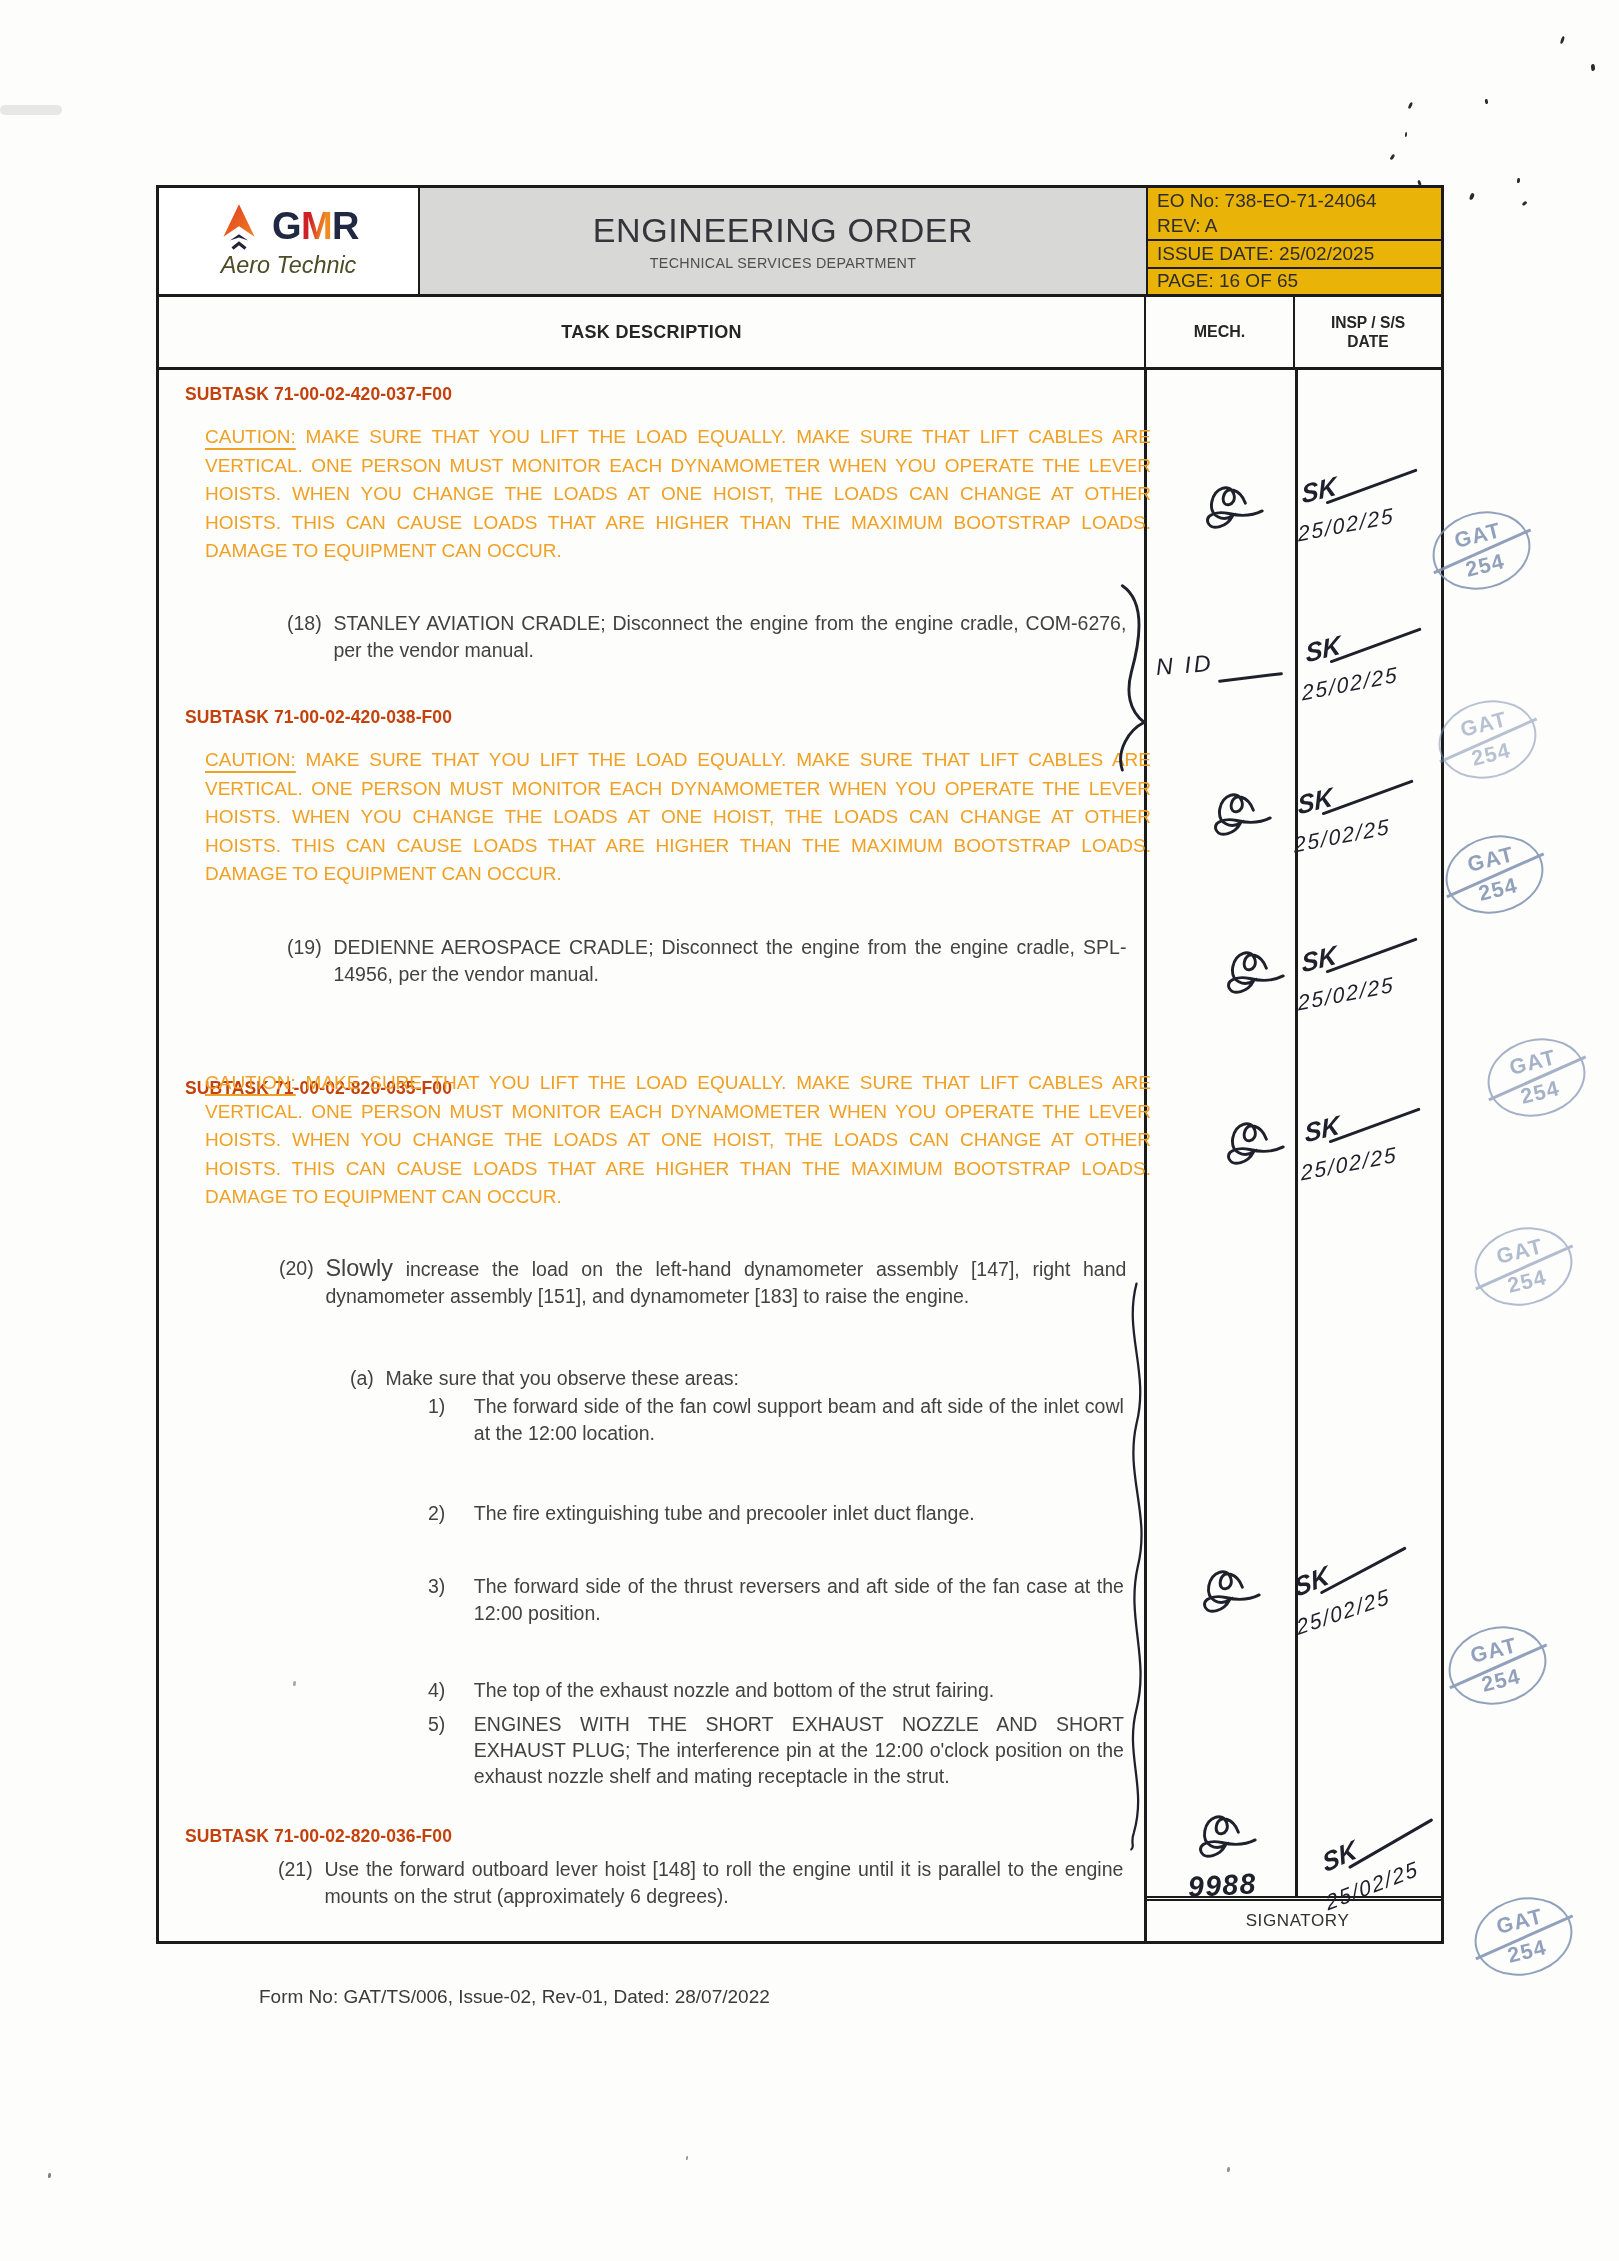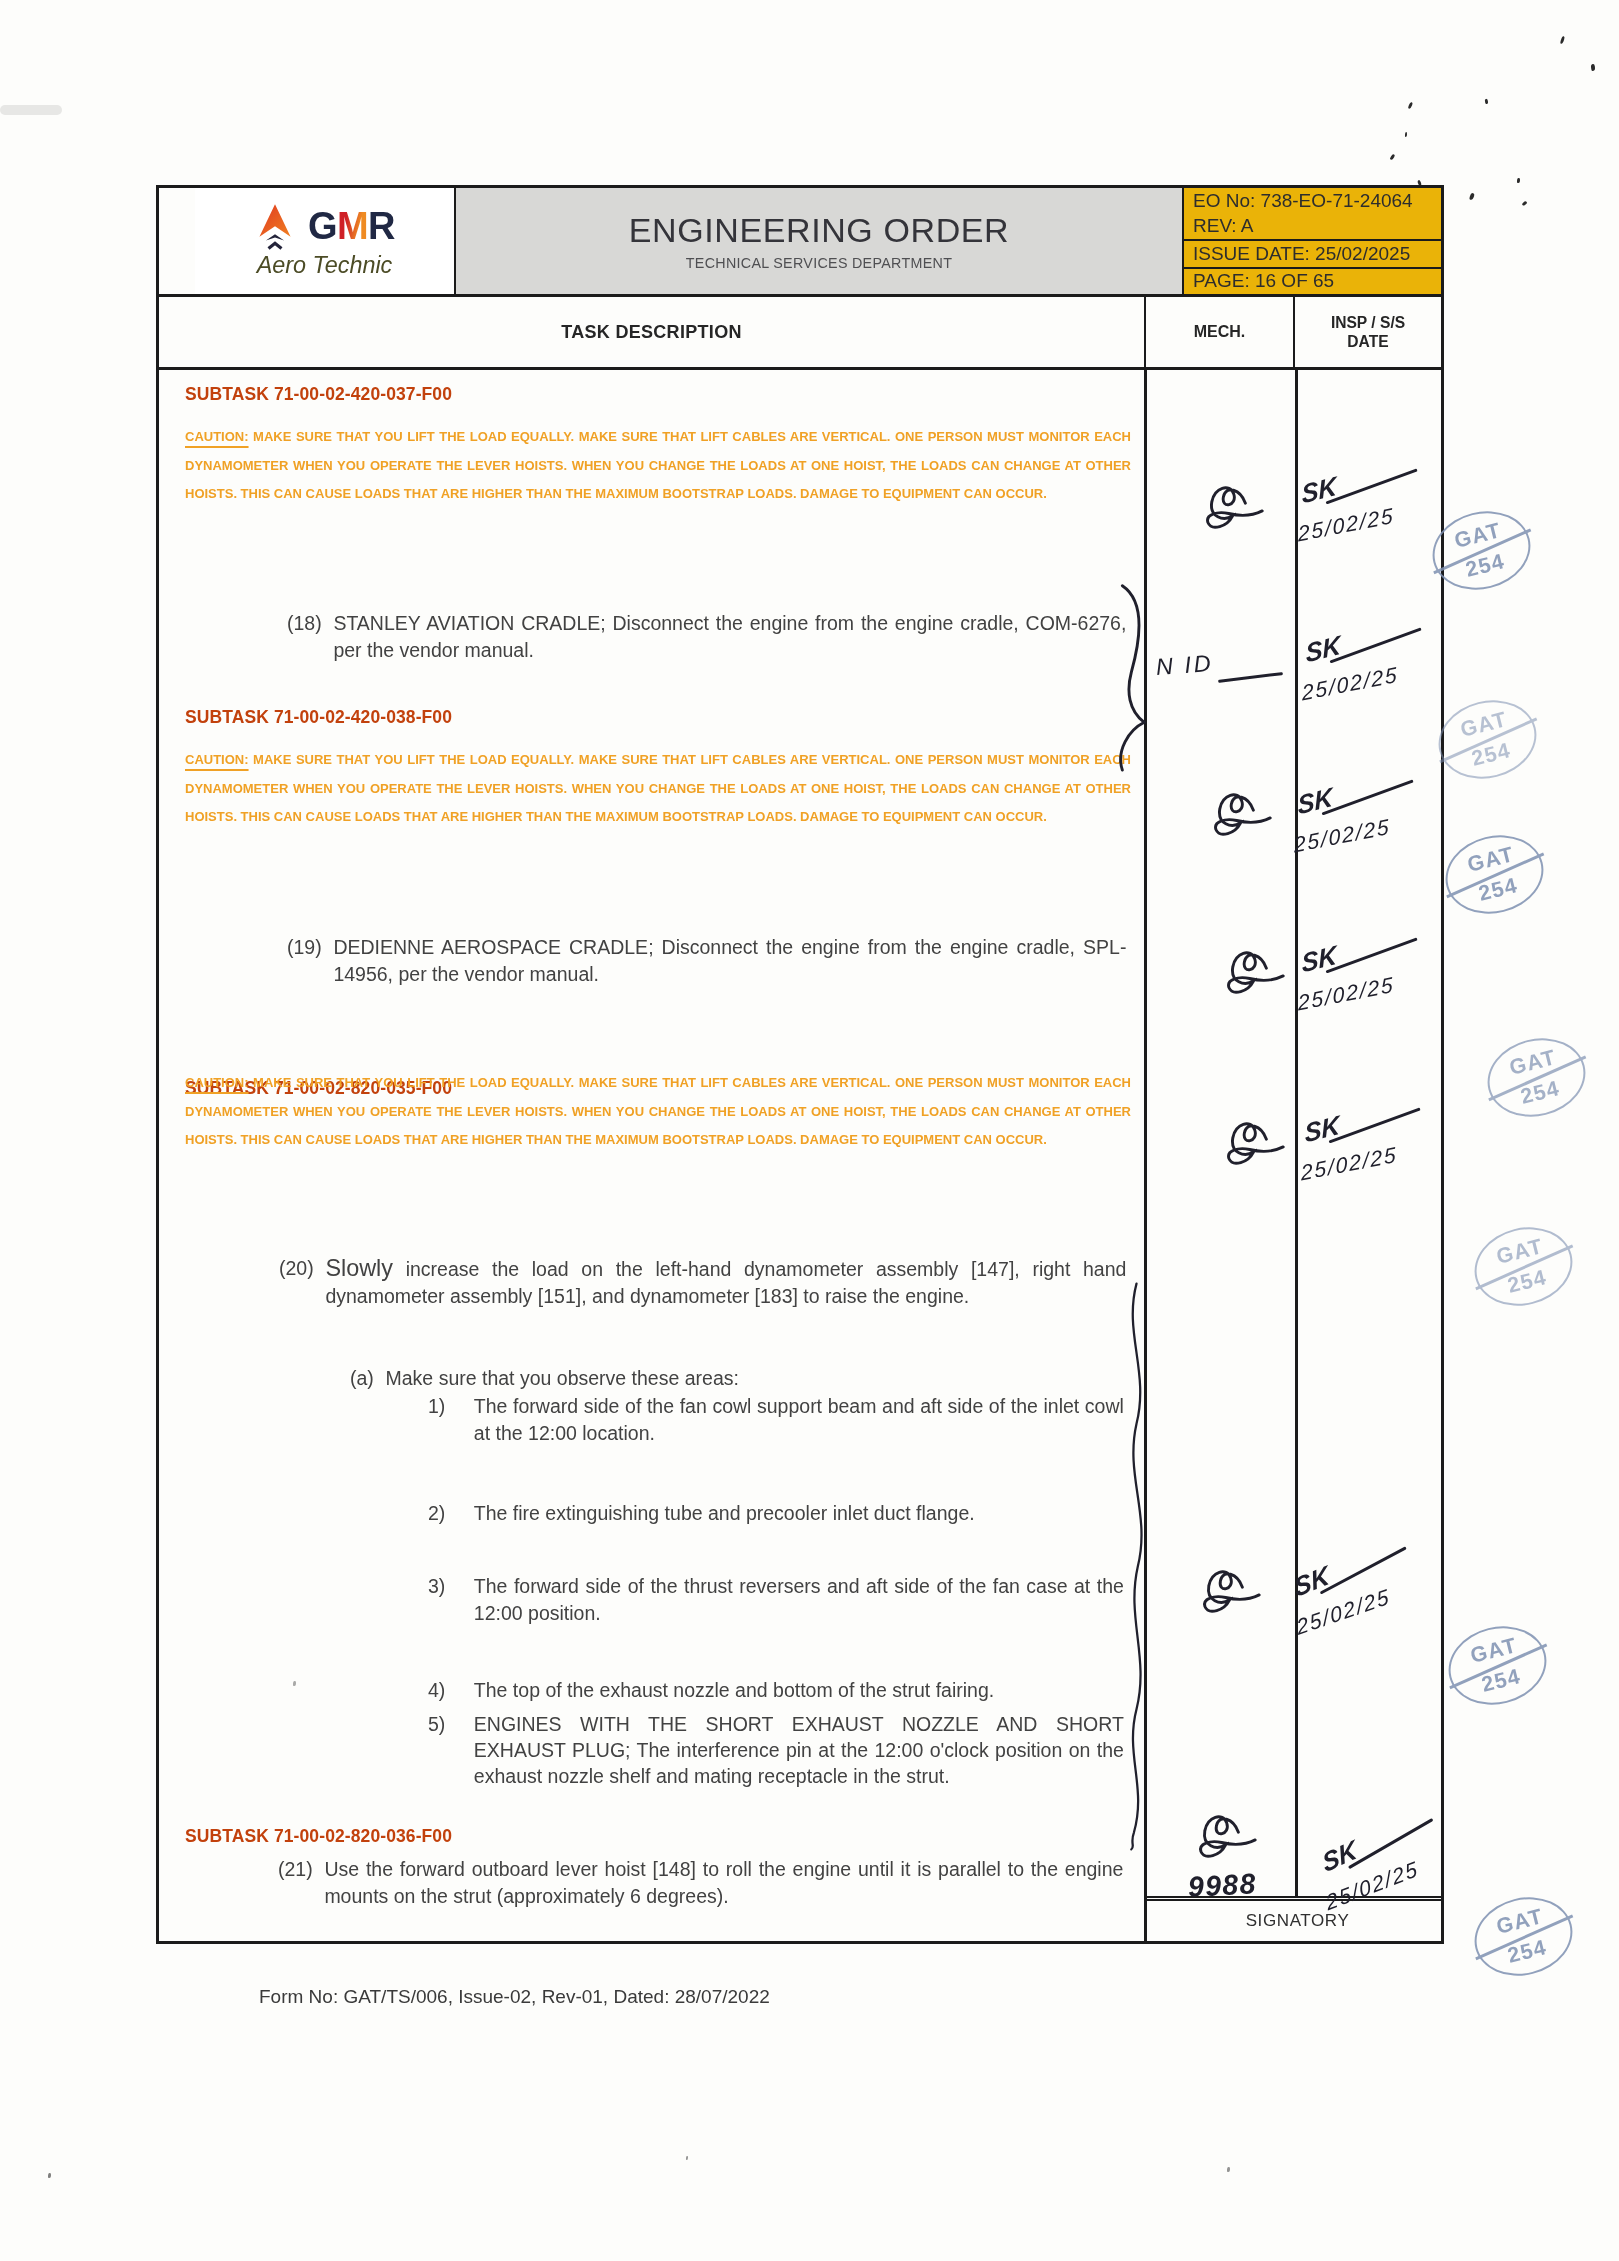--- a/index.html
+++ b/index.html
@@ -4,21 +4,21 @@
 <style>
   html,body{margin:0;padding:0;}
   body{width:1619px;height:2261px;position:relative;background:#f4f4f2;
        font-family:"Liberation Sans", sans-serif;}
   .page{position:absolute;left:0;top:0;width:1619px;height:2261px;background:#fdfdfb;overflow:hidden;}
 
   
   .doc-table{position:absolute;left:156px;top:185px;width:1288px;height:1759px;
              border:3.9px solid #1b1b1b;box-sizing:border-box;background:transparent;}
   .hdr-row{position:absolute;left:0;top:0;width:100%;height:109px;display:flex;box-sizing:border-box;
-           border-bottom:3.9px solid #1b1b1b;padding-left:36px;}
+           border-bottom:3.9px solid #1b1b1b;}
   .logo-cell{width:259px;box-sizing:border-box;display:flex;flex-direction:column;align-items:center;justify-content:center;background:#fff;}
   .title-cell{width:730px;box-sizing:border-box;background:#d8d8d6;border-left:2.6px solid #1b1b1b;border-right:2.6px solid #1b1b1b;
               display:flex;flex-direction:column;align-items:center;justify-content:center;}
   .info-cell{flex:1;box-sizing:border-box;background:#eab308;display:flex;flex-direction:column;}
   .info-row{flex:1;display:flex;align-items:center;padding-left:9px;font-size:19px;color:#2d2d2d;box-sizing:border-box;}
   .info-row.bline{border-bottom:2.6px solid #1b1b1b;}
   .eo-title{font-size:34px;letter-spacing:0.6px;color:#34343a;font-weight:400;}
   .eo-dept{font-size:14.3px;color:#4f4f52;margin-top:5.2px;letter-spacing:0.3px;}
 
   
@@ -33,21 +33,21 @@
   .colhdr-mech{width:149px;border-left:2.6px solid #1b1b1b;display:flex;align-items:center;justify-content:center;font-weight:bold;font-size:16px;color:#262626;box-sizing:border-box;}
   .colhdr-insp{flex:1;border-left:2.6px solid #1b1b1b;display:flex;flex-direction:column;align-items:center;justify-content:center;font-weight:bold;font-size:15.6px;color:#262626;line-height:19.5px;box-sizing:border-box;}
 
   .vline-a{position:absolute;left:985px;top:182px;bottom:0;width:2.6px;background:#1b1b1b;}
   .vline-b{position:absolute;left:1136px;top:182px;height:1527px;width:2.6px;background:#1b1b1b;}
   .signatory-band{position:absolute;left:985px;right:0;bottom:0;height:45px;border-top:5.8px double #1b1b1b;
                   display:flex;align-items:center;justify-content:center;font-size:17px;color:#2f2f2f;letter-spacing:0.6px;box-sizing:border-box;background:#fff0;padding-left:10px;}
 
   
   .subtask{position:absolute;font-weight:bold;font-size:17.5px;color:#c2410c;letter-spacing:0.1px;}
-  .caution{position:absolute;width:946px;font-weight:bold;font-size:13px;line-height:28.5px;color:#f0a125;text-align:justify;}
+  .caution{position:absolute;width:946px;font-weight:normal;font-size:19px;line-height:28.5px;color:#f0a125;text-align:justify;margin-left:20px;}
   .cau-label{text-decoration:underline;text-decoration-thickness:1.9px;text-underline-offset:4.5px;}
   .item{position:absolute;display:flex;color:#424242;font-size:19.5px;line-height:27px;}
   .item .num{flex:none;margin-right:11.7px;}
   .item .txt{text-align:justify;}
   .item .lead-big{font-size:23.4px;}
   .plainline{text-align:left;}
   .footer{position:absolute;left:259px;top:1986px;font-size:19px;color:#3a3a3a;}
   .sig-svg{position:absolute;overflow:visible;}
   .sig-svg path{fill:none;stroke:#20202c;stroke-linecap:round;stroke-linejoin:round;}
   .insp-sig{position:absolute;width:156px;}

